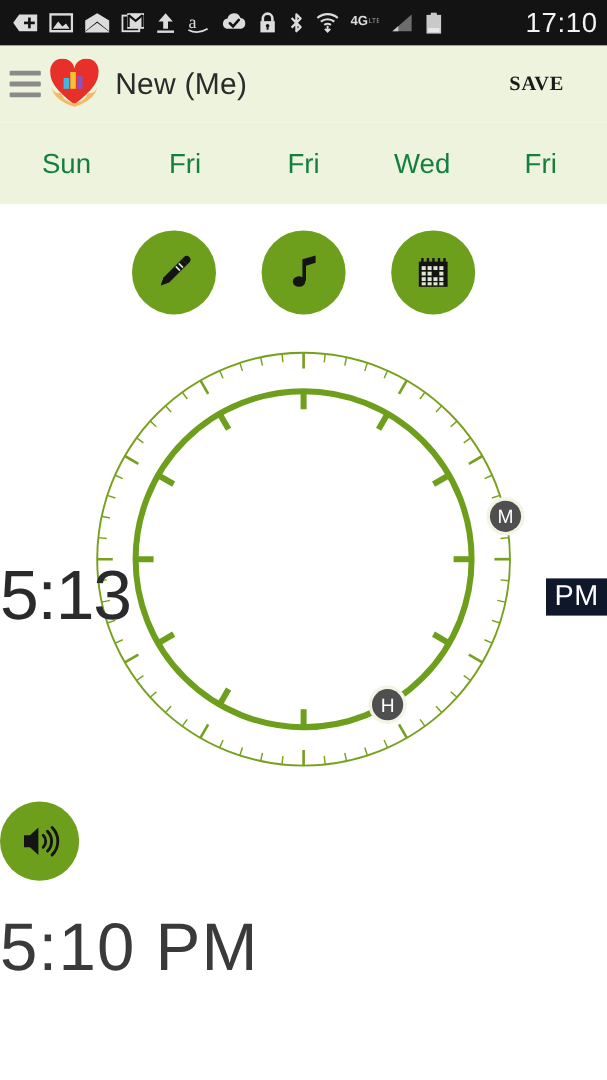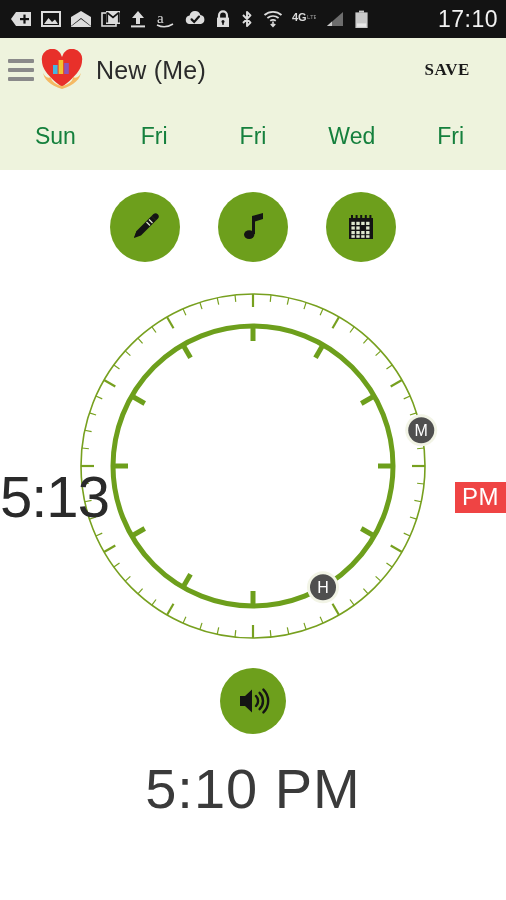--- a/index.html
+++ b/index.html
@@ -86,27 +86,27 @@
     top:182px;
     display:flex; align-items:center; justify-content:space-between;
     gap:12px; pointer-events:none;margin-top:20px;
   }
   .clock-time {
     font-size:58px; color:#2a2a2a; font-weight:300;
     letter-spacing:-1px; line-height:1;
     font-family:"Liberation Sans", sans-serif;
   }
   .clock-ampm {
-    background:#ef4444; color:#fff;
+    background:#0f172a; color:#fff;
     font-size:24px; padding:3px 7px 4px;
     line-height:1; letter-spacing:.5px;
   }
 
   
-  .footer { margin-top:2px; display:flex; flex-direction:column; align-items:center; }
+  .footer { margin-top:2px; display:flex; flex-direction:column; align-items:flex-start; }
   .sound-fab {
     width:66px; height:66px; border-radius:50%;
     background:#6d9f1c;
     display:flex; align-items:center; justify-content:center;
     cursor:pointer; border:none;
   }
   .alarm-time {
     margin-top:22px;
     font-size:56px; color:#3a3a3a; font-weight:300;
     letter-spacing:1px;

